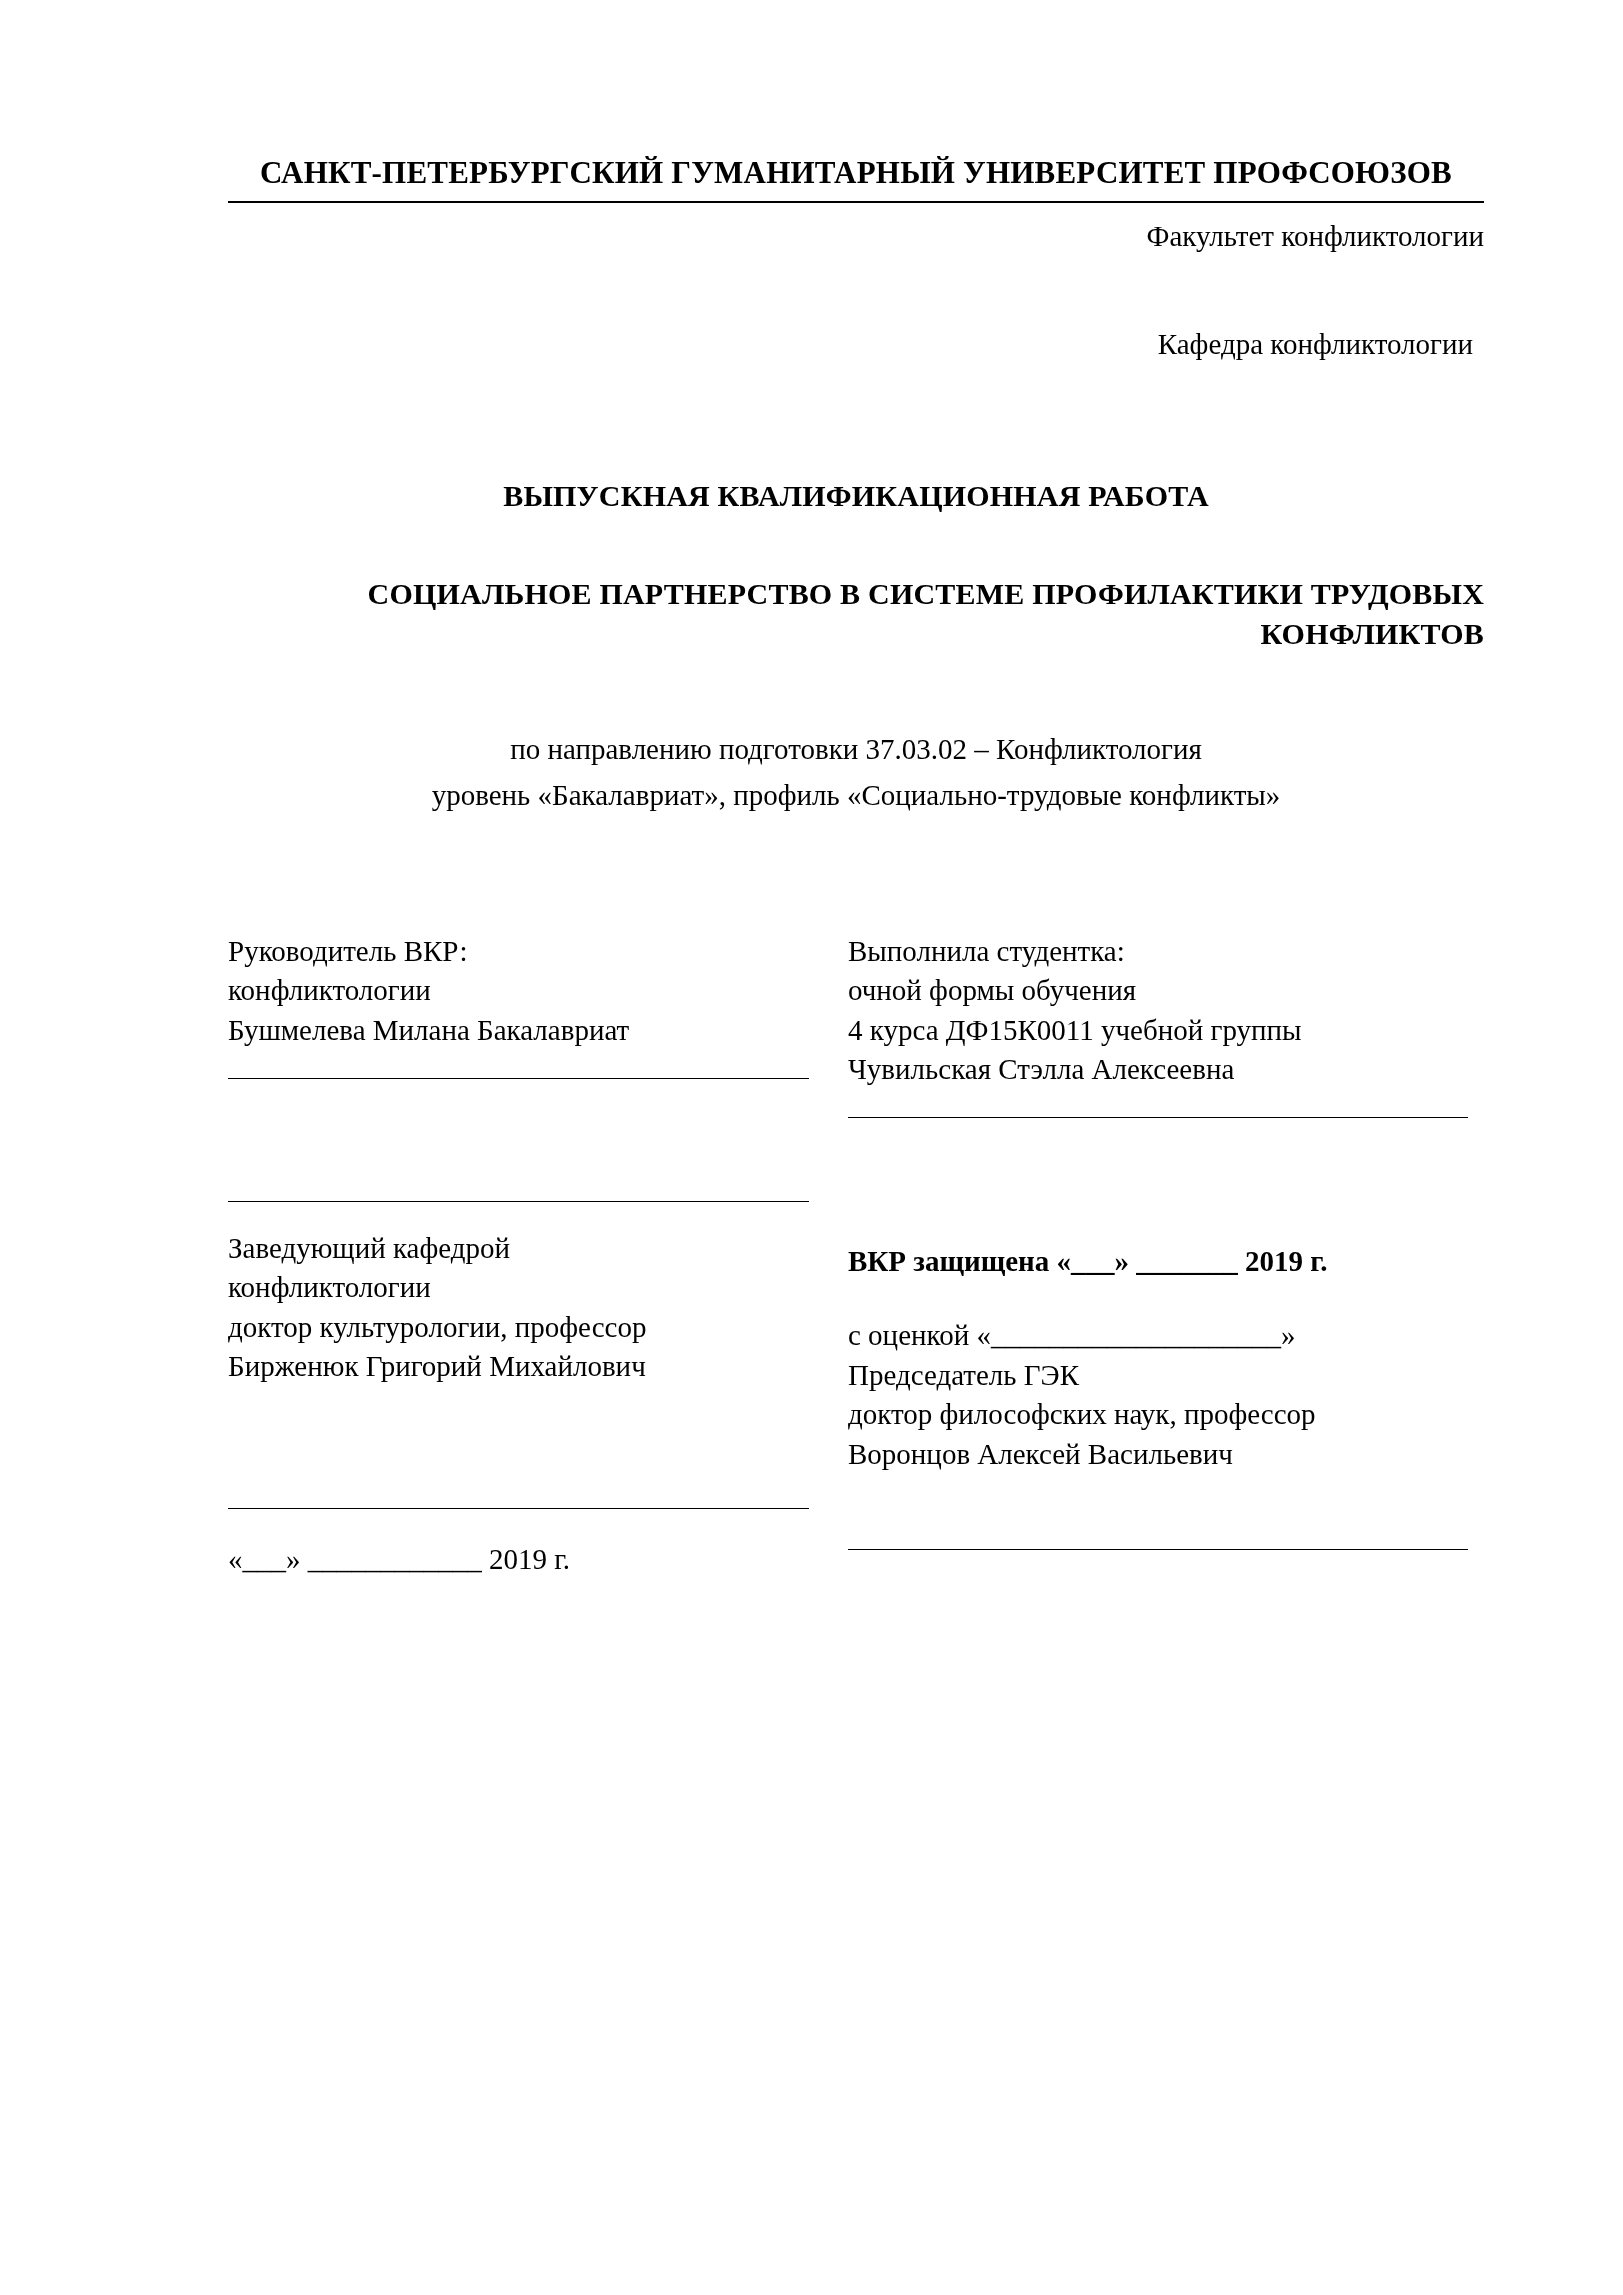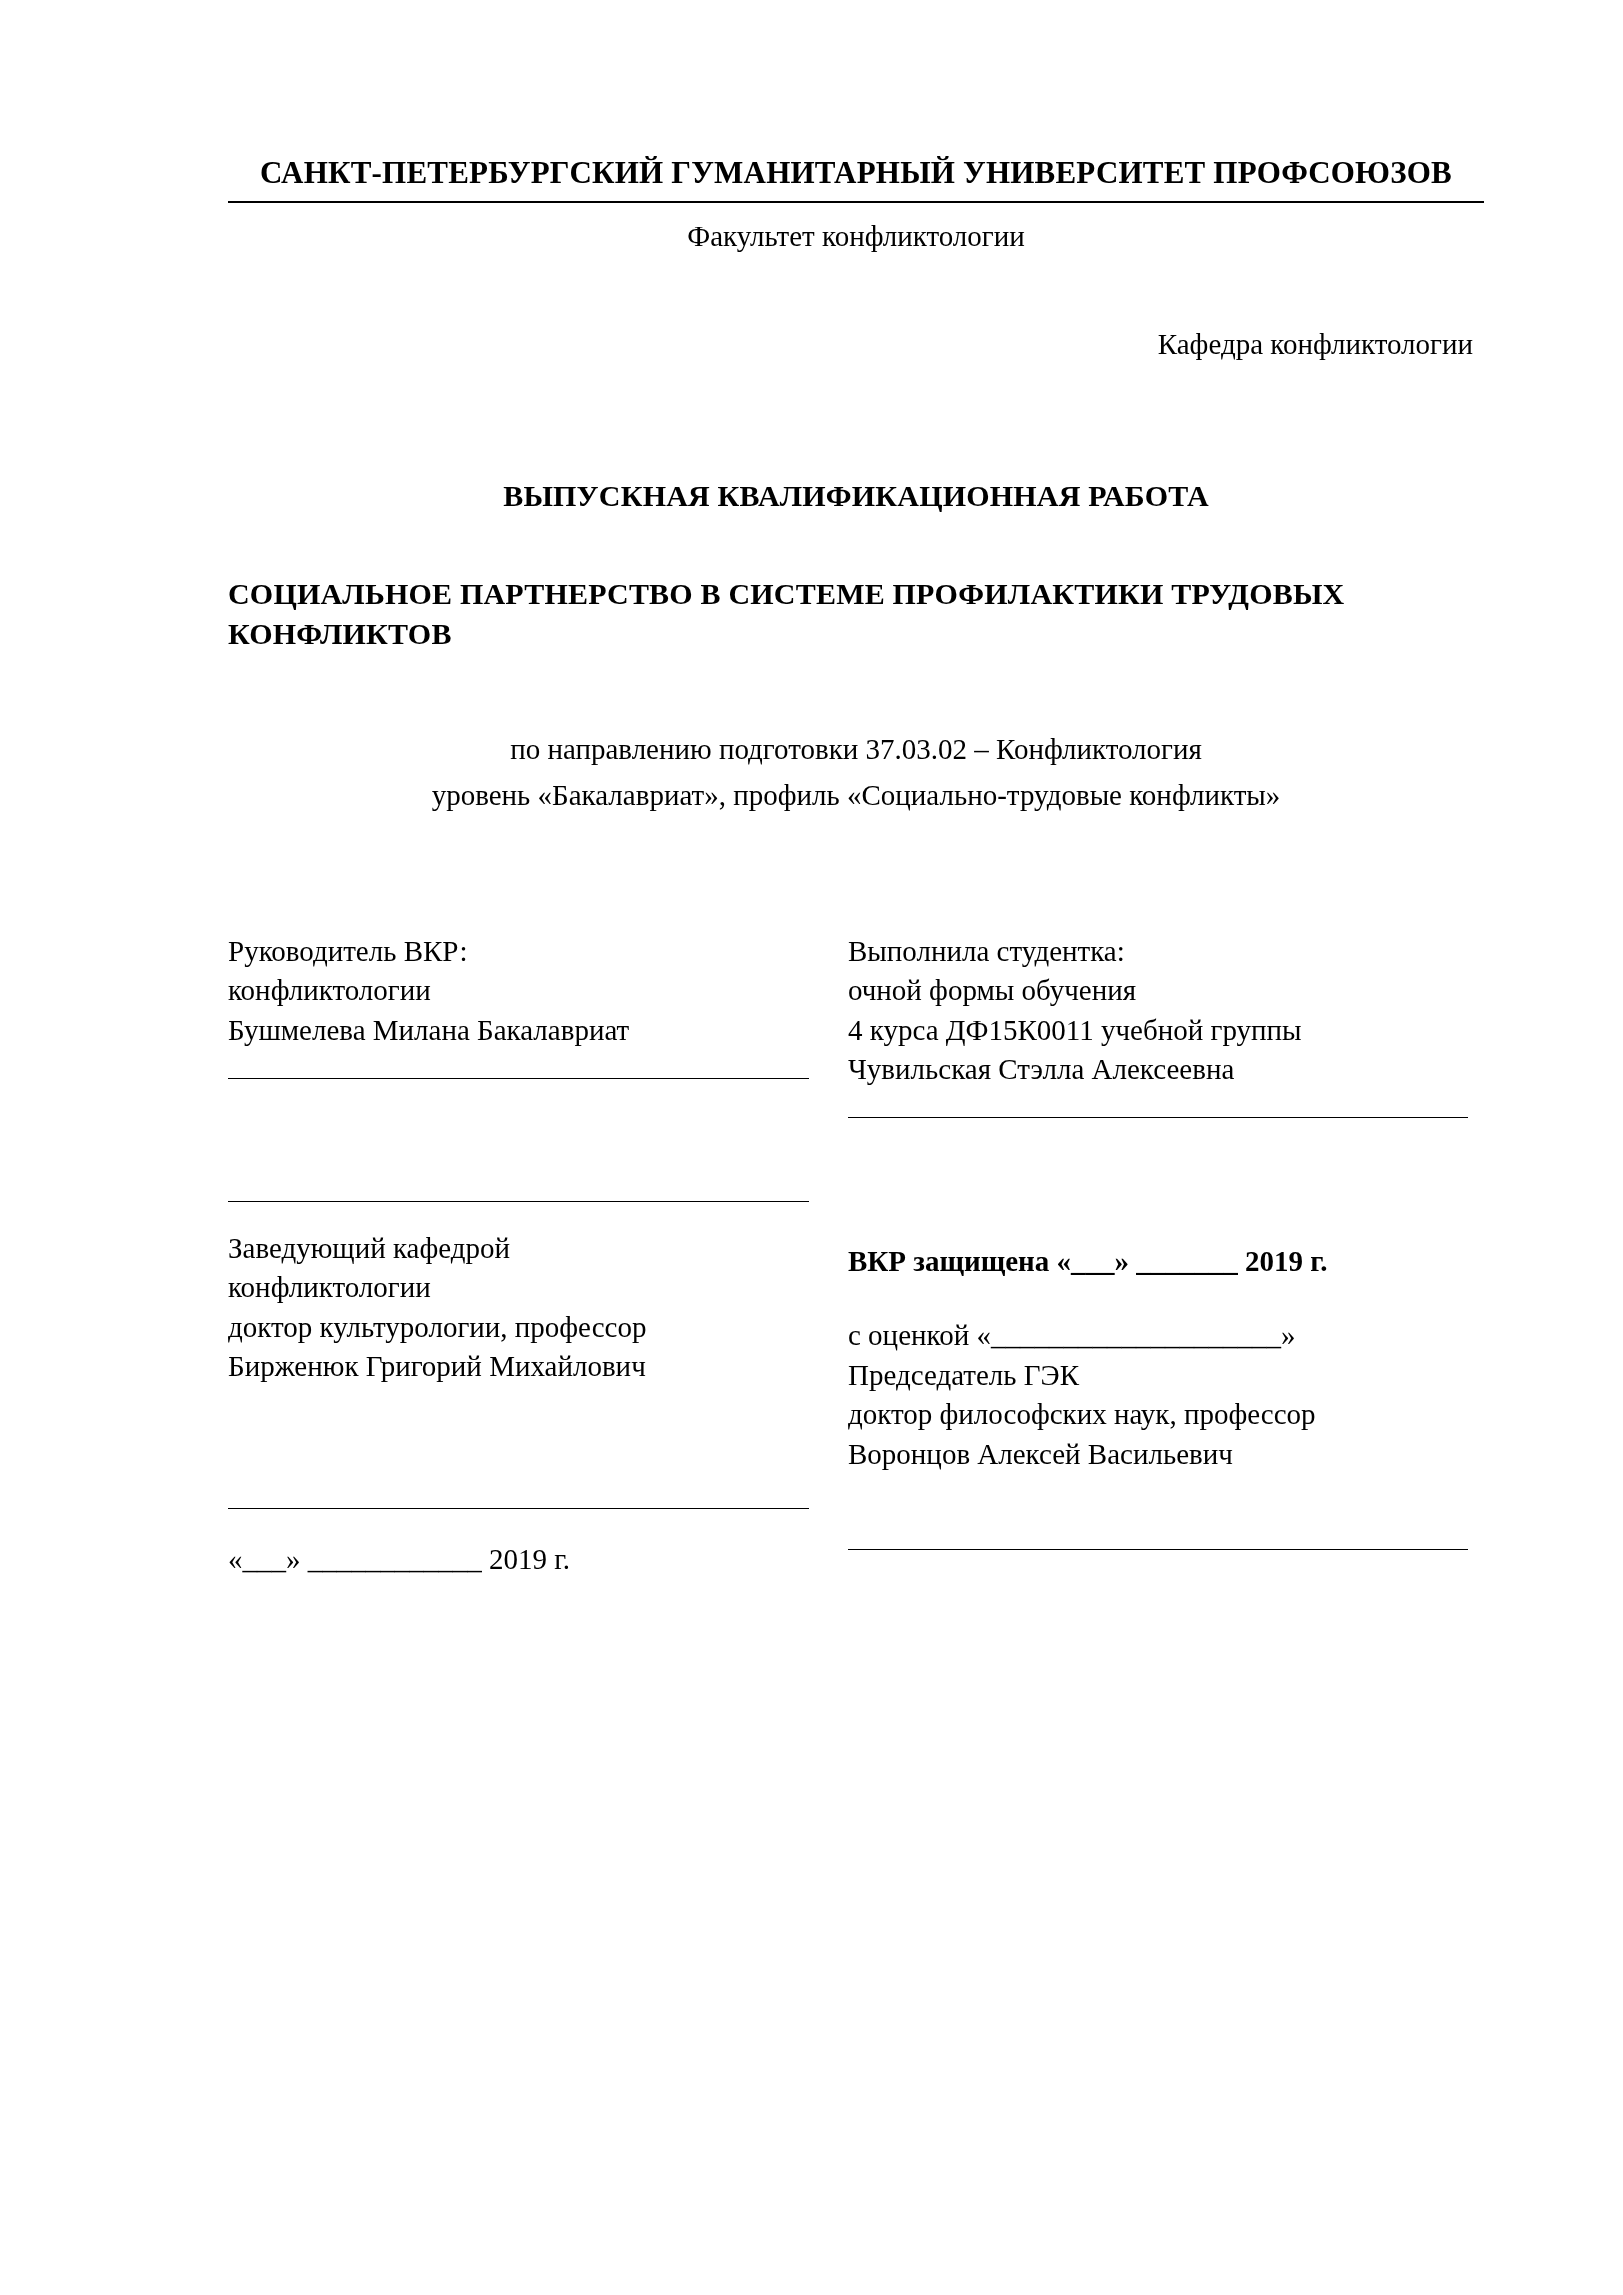--- a/index.html
+++ b/index.html
@@ -39,42 +39,42 @@
   }
 
   .rule {
     border: none;
     border-top: 2.4px solid #000;
     margin: 7.9px 0 0 0;
     width: 100%;
   }
 
   .faculty {
-    text-align: center;
+    text-align: right;
     font-size: 29px;
     margin-top: 17.3px;
   }
 
   .department {
     text-align: right;
     font-size: 29px;
     margin-top: 75px;
     padding-right: 11px;
   }
 
   .work-type {
     text-align: center;
     font-weight: bold;
     font-size: 30px;
     margin-top: 118px;
     letter-spacing: 0.2px;
   }
 
   .work-title {
-    text-align: left;
+    text-align: right;
     font-weight: bold;
     font-size: 30px;
     line-height: 1.35;
     margin-top: 61px;
     letter-spacing: 0.2px;
   }
 
   .program {
     text-align: center;
     font-size: 29px;

